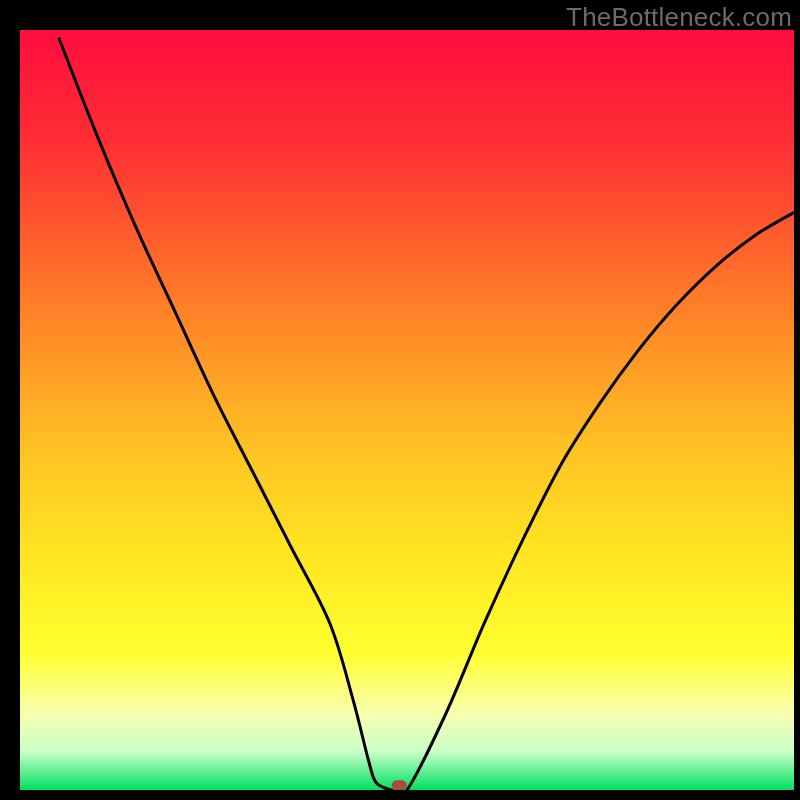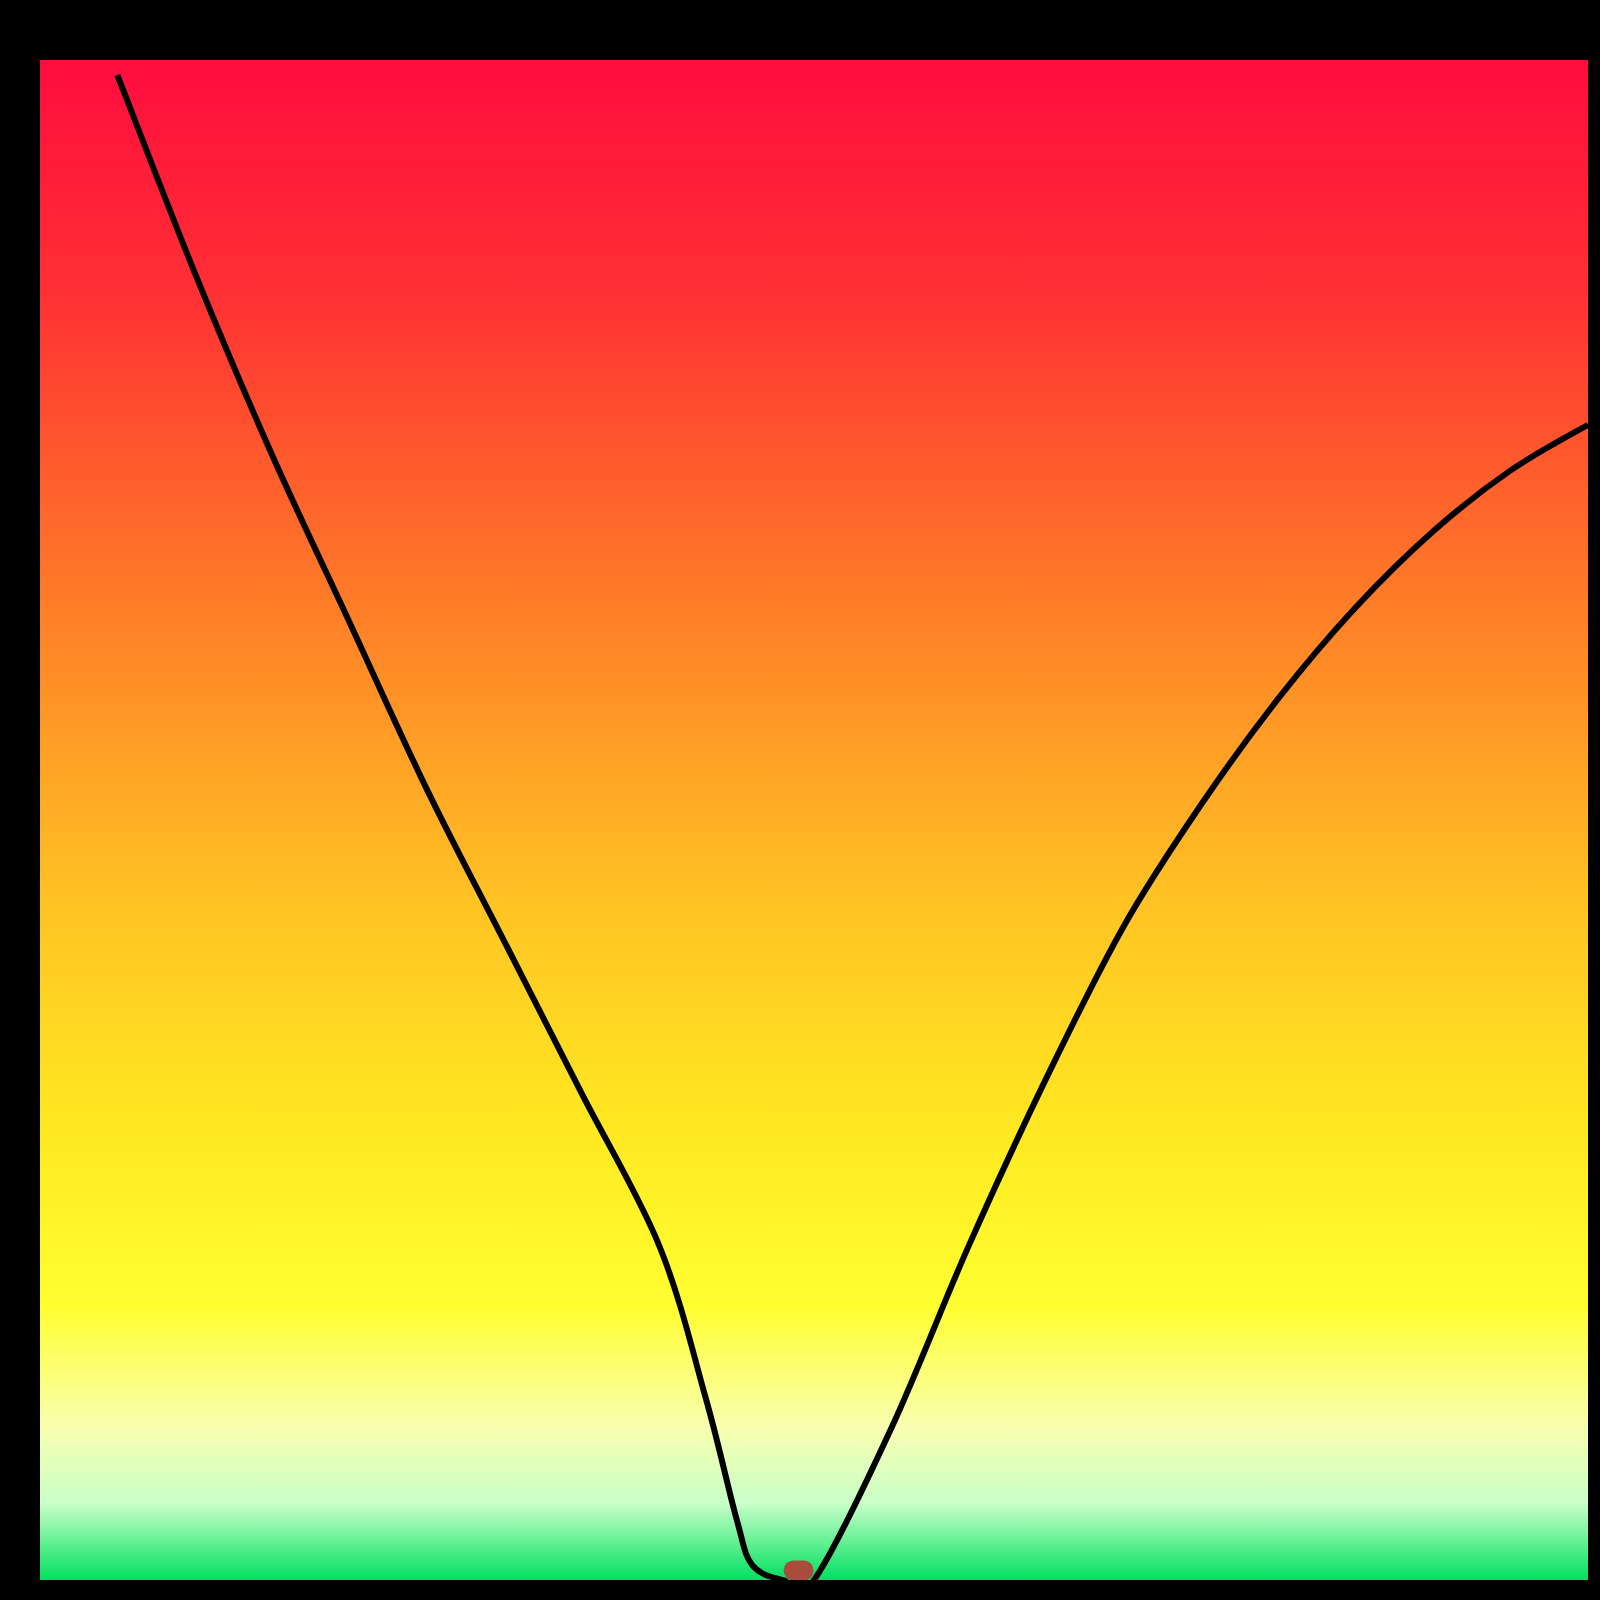--- a/index.html
+++ b/index.html
@@ -37,20 +37,21 @@
   }
   .plot-area svg {
     display: block;
   }
 </style>
 </head>
 <body>
 
 <div class="frame">
 
+  <div class="watermark">TheBottleneck.com</div>
 
   <div class="plot-area">
     <svg id="plot-svg" width="774" height="760" viewBox="0 0 774 760">
       <defs>
         <linearGradient id="bg-grad" x1="0" y1="0" x2="0" y2="1">
             <stop offset="0.0%" stop-color="#ff0d3e"></stop>
             <stop offset="15.0%" stop-color="#ff2f34"></stop>
             <stop offset="35.0%" stop-color="#ff7a28"></stop>
             <stop offset="55.0%" stop-color="#ffc224"></stop>
             <stop offset="70.0%" stop-color="#ffe821"></stop>

